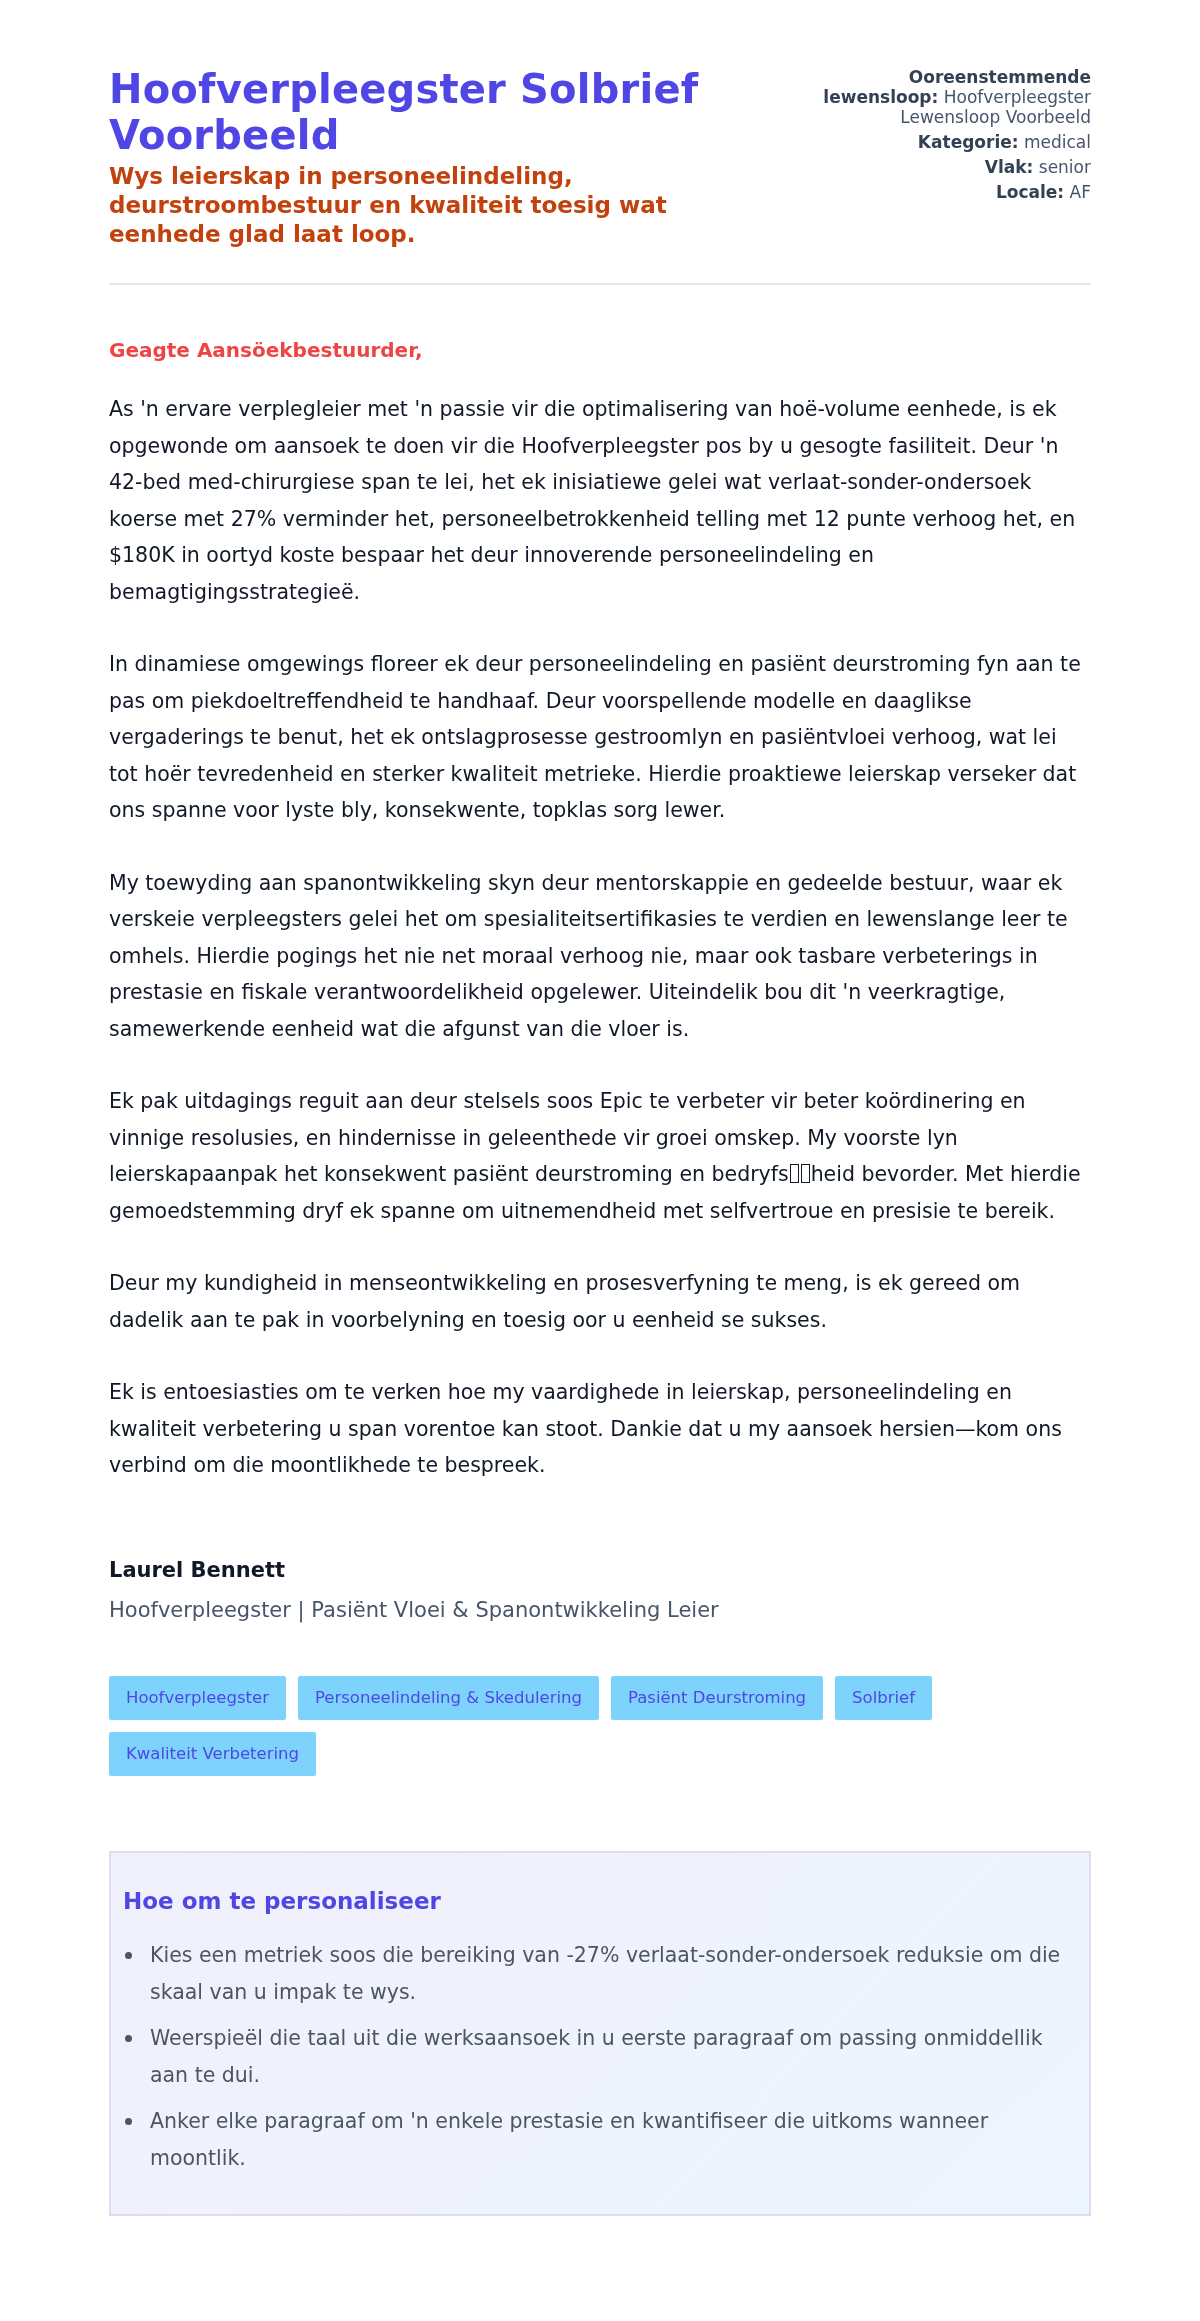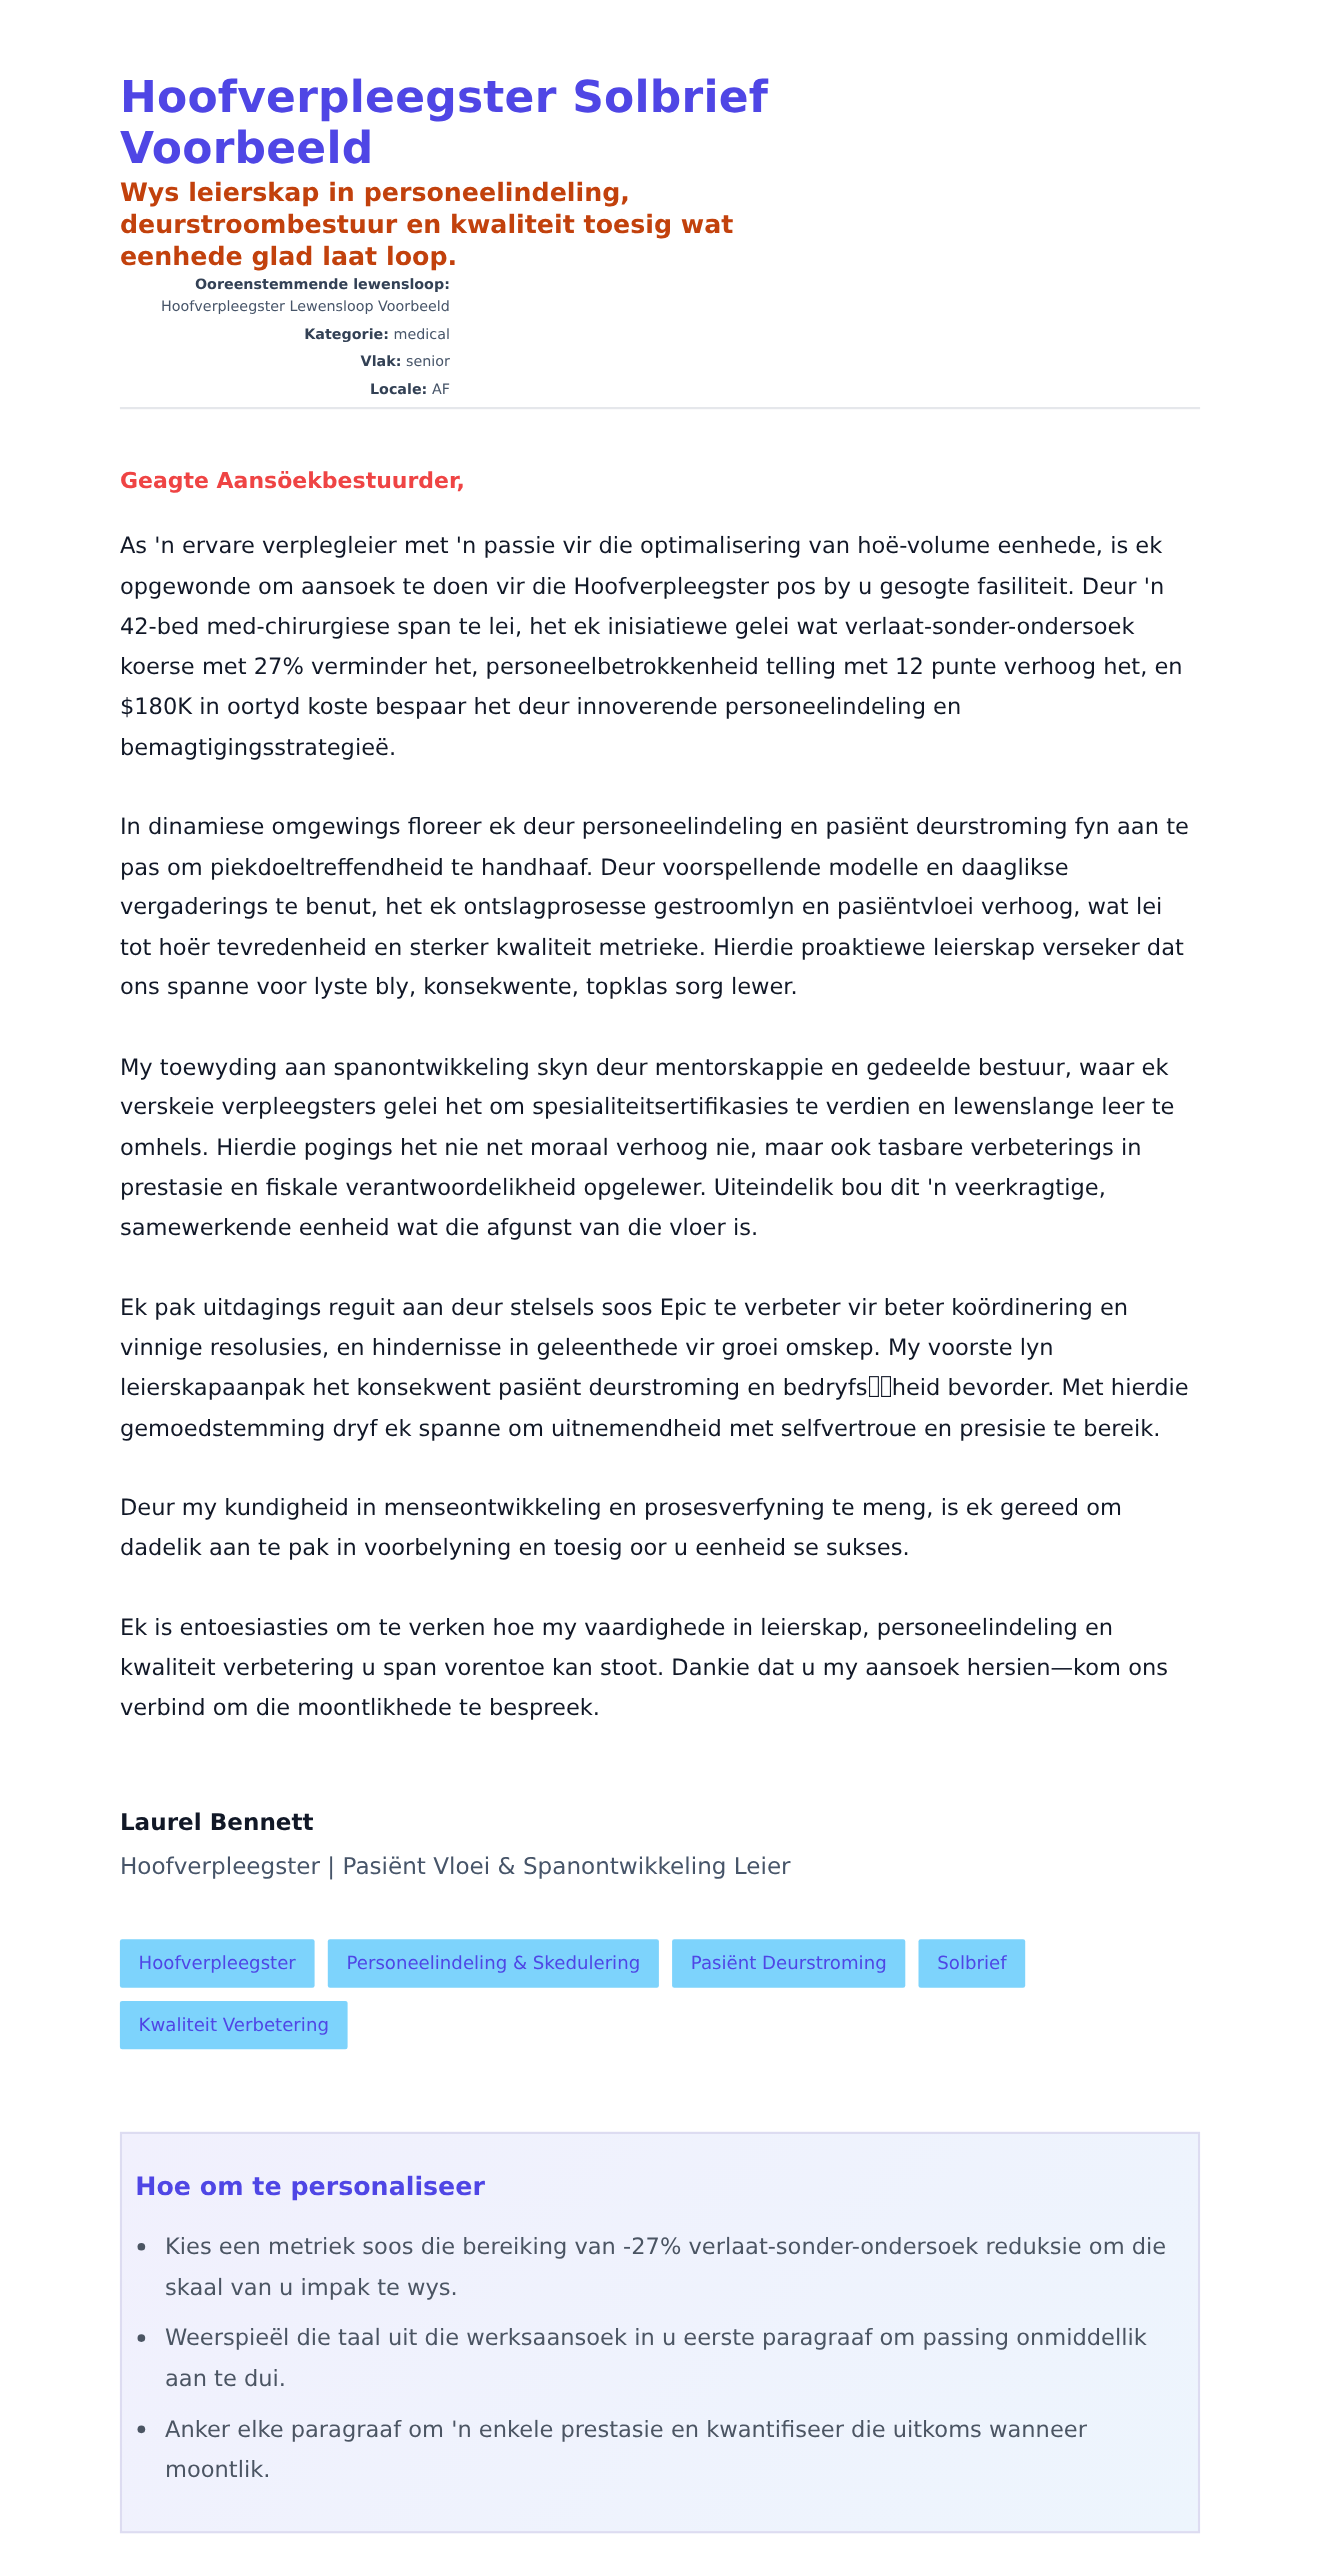--- a/index.html
+++ b/index.html
@@ -11,42 +11,42 @@
       color: #111827;
     }
     .page {
       width: 1200px;
       padding: 66px 109px 60px 109px;
     }
     .header {
       display: flex;
       justify-content: space-between;
       align-items: flex-start;
+      padding-bottom: 34px;
       border-bottom: 2px solid #e5e7eb;
-      flex-direction: column;
     }
     .header-left { width: 650px; }
     .title {
       font-size: 40px;
       font-weight: bold;
       color: #4f46e5;
       line-height: 46px;
       letter-spacing: 0.2px;
     }
     .subtitle {
       font-size: 23px;
       font-weight: bold;
       color: #c2410c;
       line-height: 29px;
       margin-top: 4px;
     }
     .meta {
       width: 300px;
       text-align: right;
-      font-size: 13px;
+      font-size: 17px;
       color: #475569;
       line-height: 20px;
       padding-top: 1px;
     }
     .meta-row { margin-bottom: 5px; }
     .meta-row b { color: #334155; font-weight: bold; }
     .greeting {
       margin-top: 52px;
       font-size: 20px;
       font-weight: bold;

